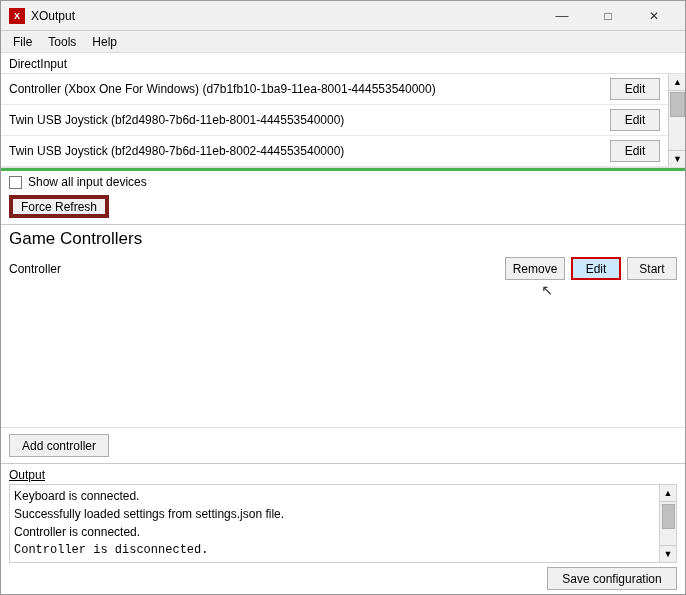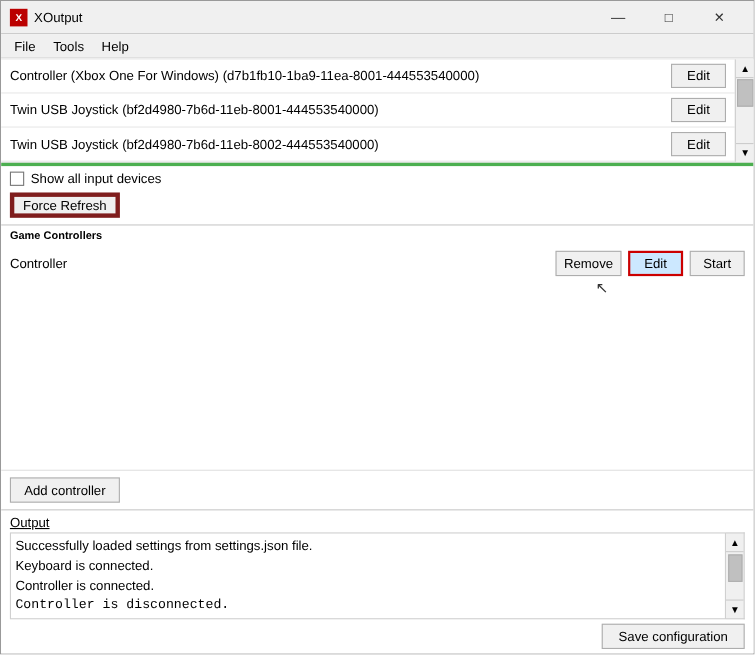--- a/index.html
+++ b/index.html
@@ -38,20 +38,21 @@
 
   <div style="background:#f0f0f0;height:22px;display:flex;align-items:center;padding:0 4px;border-bottom:1px solid #ddd;">
     <div class="menu-item">File</div>
     <div class="menu-item">Tools</div>
     <div class="menu-item">Help</div>
   </div>
 
   <div style="flex:1;display:flex;flex-direction:column;background:#fff;overflow:hidden;">
 
     <div>
+      <div style="font-size:12px;padding:4px 8px 2px 8px;font-weight:normal;">DirectInput</div>
 
       <div style="display:flex;border-top:1px solid #e0e0e0;border-bottom:1px solid #e0e0e0;">
         <div style="flex:1;">
 
           <div style="display:flex;align-items:center;padding:4px 8px;border-bottom:1px solid #e8e8e8;min-height:28px;">
             <span style="flex:1;font-size:12px;">Controller (Xbox One For Windows) (d7b1fb10-1ba9-11ea-8001-444553540000)</span>
             <button style="width:50px;height:22px;background:#f0f0f0;border:1px solid #adadad;cursor:pointer;font-size:12px;">Edit</button>
           </div>
 
           <div style="display:flex;align-items:center;padding:4px 8px;border-bottom:1px solid #e8e8e8;min-height:28px;">
@@ -80,21 +81,21 @@
         <label style="font-size:12px;cursor:pointer;">Show all input devices</label>
       </div>
       <div style="padding:2px 8px 6px 8px;">
         <button style="width:100px;height:23px;background:#f0f0f0;border:4px solid #7f1d1d;cursor:pointer;font-size:12px;">Force Refresh</button>
       </div>
     </div>
 
     <div style="height:1px;background:#c8c8c8;"></div>
 
     <div style="flex:1;display:flex;flex-direction:column;">
-      <div style="font-size:10px;padding:4px 8px 2px 8px;font-weight:bold;">Game Controllers</div>
+      <div style="font-size:17px;padding:4px 8px 2px 8px;">Game Controllers</div>
 
       <div style="display:flex;align-items:center;padding:6px 8px;gap:6px;">
         <span style="flex:1;font-size:12px;">Controller</span>
         <button style="width:60px;height:23px;background:#f0f0f0;border:1px solid #adadad;cursor:pointer;font-size:12px;">Remove</button>
         <button style="width:50px;height:23px;background:#cce8ff;border:2px solid #cc0000;cursor:pointer;font-size:12px;font-weight:normal;">Edit</button>
         <button style="width:50px;height:23px;background:#f0f0f0;border:1px solid #adadad;cursor:pointer;font-size:12px;">Start</button>
       </div>
 
       <div style="padding:0 8px 0 0;display:flex;justify-content:flex-end;margin-right:108px;margin-top:-4px;">
         <span style="font-size:14px;color:#333;margin-right:16px;">↖</span>
@@ -107,22 +108,22 @@
       </div>
     </div>
 
     <div style="height:1px;background:#c8c8c8;"></div>
 
     <div style="height:130px;display:flex;flex-direction:column;">
       <div style="font-size:12px;padding:4px 8px 2px 8px;text-decoration:underline;">Output</div>
 
       <div style="flex:1;display:flex;margin:0 8px 0 8px;">
         <div style="flex:1;background:#fff;border:1px solid #d0d0d0;overflow-y:auto;padding:2px 4px;font-size:12px;color:#000;line-height:1.5;">
+          <span style="display:block;">Keyboard is connected.</span>
           <span style="display:block;">Successfully loaded settings from settings.json file.</span>
-          <span style="display:block;">Keyboard is connected.</span>
           <span style="display:block;">Controller is connected.</span>
           <span style="display:block;font-family:Liberation Mono, monospace;">Controller is disconnected.</span>
         </div>
 
         <div style="width:17px;background:#f0f0f0;border:1px solid #d0d0d0;border-left:none;position:relative;display:flex;flex-direction:column;">
           <div style="height:17px;display:flex;align-items:center;justify-content:center;font-size:9px;cursor:pointer;border-bottom:1px solid #ccc;">▲</div>
           <div style="width:13px;height:25px;background:#c0c0c0;border:1px solid #adadad;margin:2px auto;cursor:pointer;"></div>
           <div style="flex:1;"></div>
           <div style="height:17px;display:flex;align-items:center;justify-content:center;font-size:9px;cursor:pointer;border-top:1px solid #ccc;">▼</div>
         </div>

